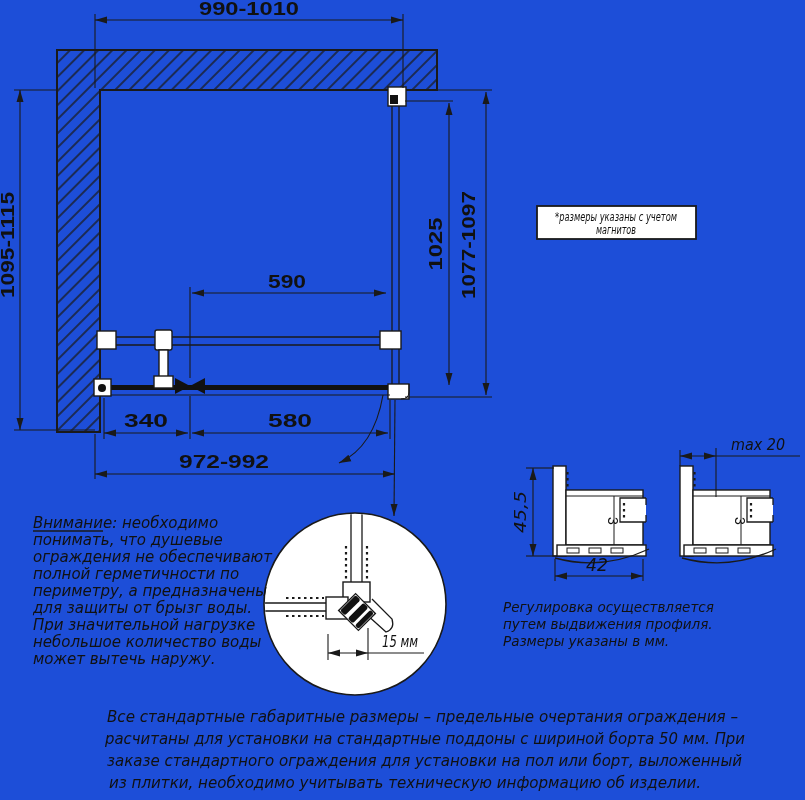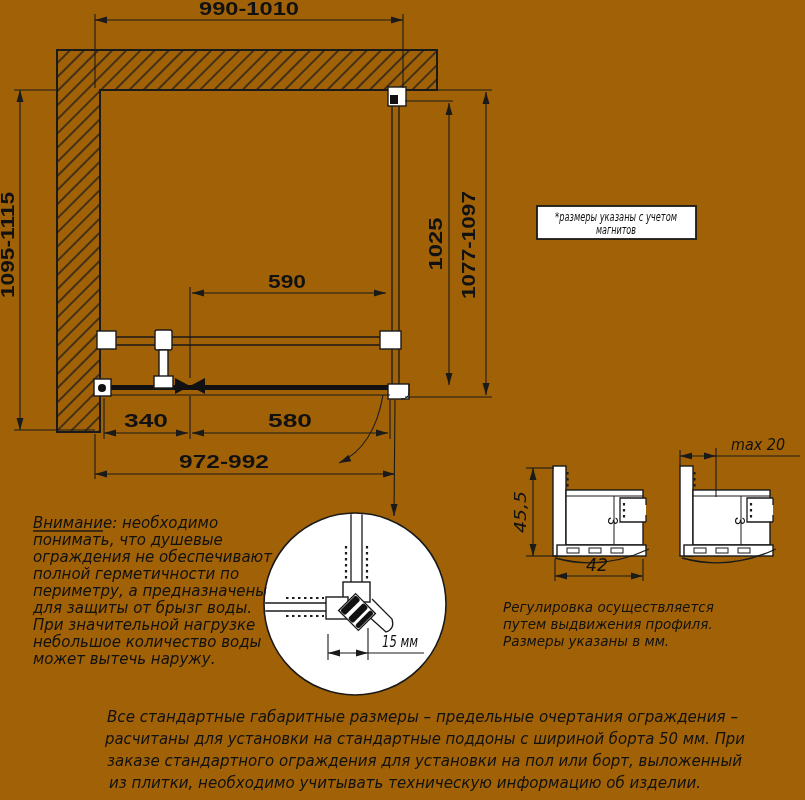--- a/index.html
+++ b/index.html
@@ -1,16 +1,16 @@
 <!DOCTYPE html>
 <html><head>
 <meta charset="utf-8">
 <style>
   html,body{margin:0;padding:0;background:#fff;}
-  .stage{position:relative;width:805px;height:800px;background:#a16207;overflow:hidden;
+  .stage{position:relative;width:805px;height:800px;background:#1d4ed8;overflow:hidden;
          font-family:"DejaVu Sans",sans-serif;}
   svg{display:block;}
   .ln{stroke:#1a1a1a;stroke-width:1.3;fill:none;}
   .thin{stroke:#1a1a1a;stroke-width:1;fill:none;}
   .dim{stroke:#1a1a1a;stroke-width:1.1;fill:none;}
   .part{fill:#fff;stroke:#1a1a1a;stroke-width:1.4;}
   .blk{fill:#111;stroke:none;}
   .wall{fill:url(#hatch);stroke:#1a1a1a;stroke-width:2;}
   text{fill:#111;}
   .num{font-family:"Liberation Sans",sans-serif;font-weight:bold;font-size:19px;}

